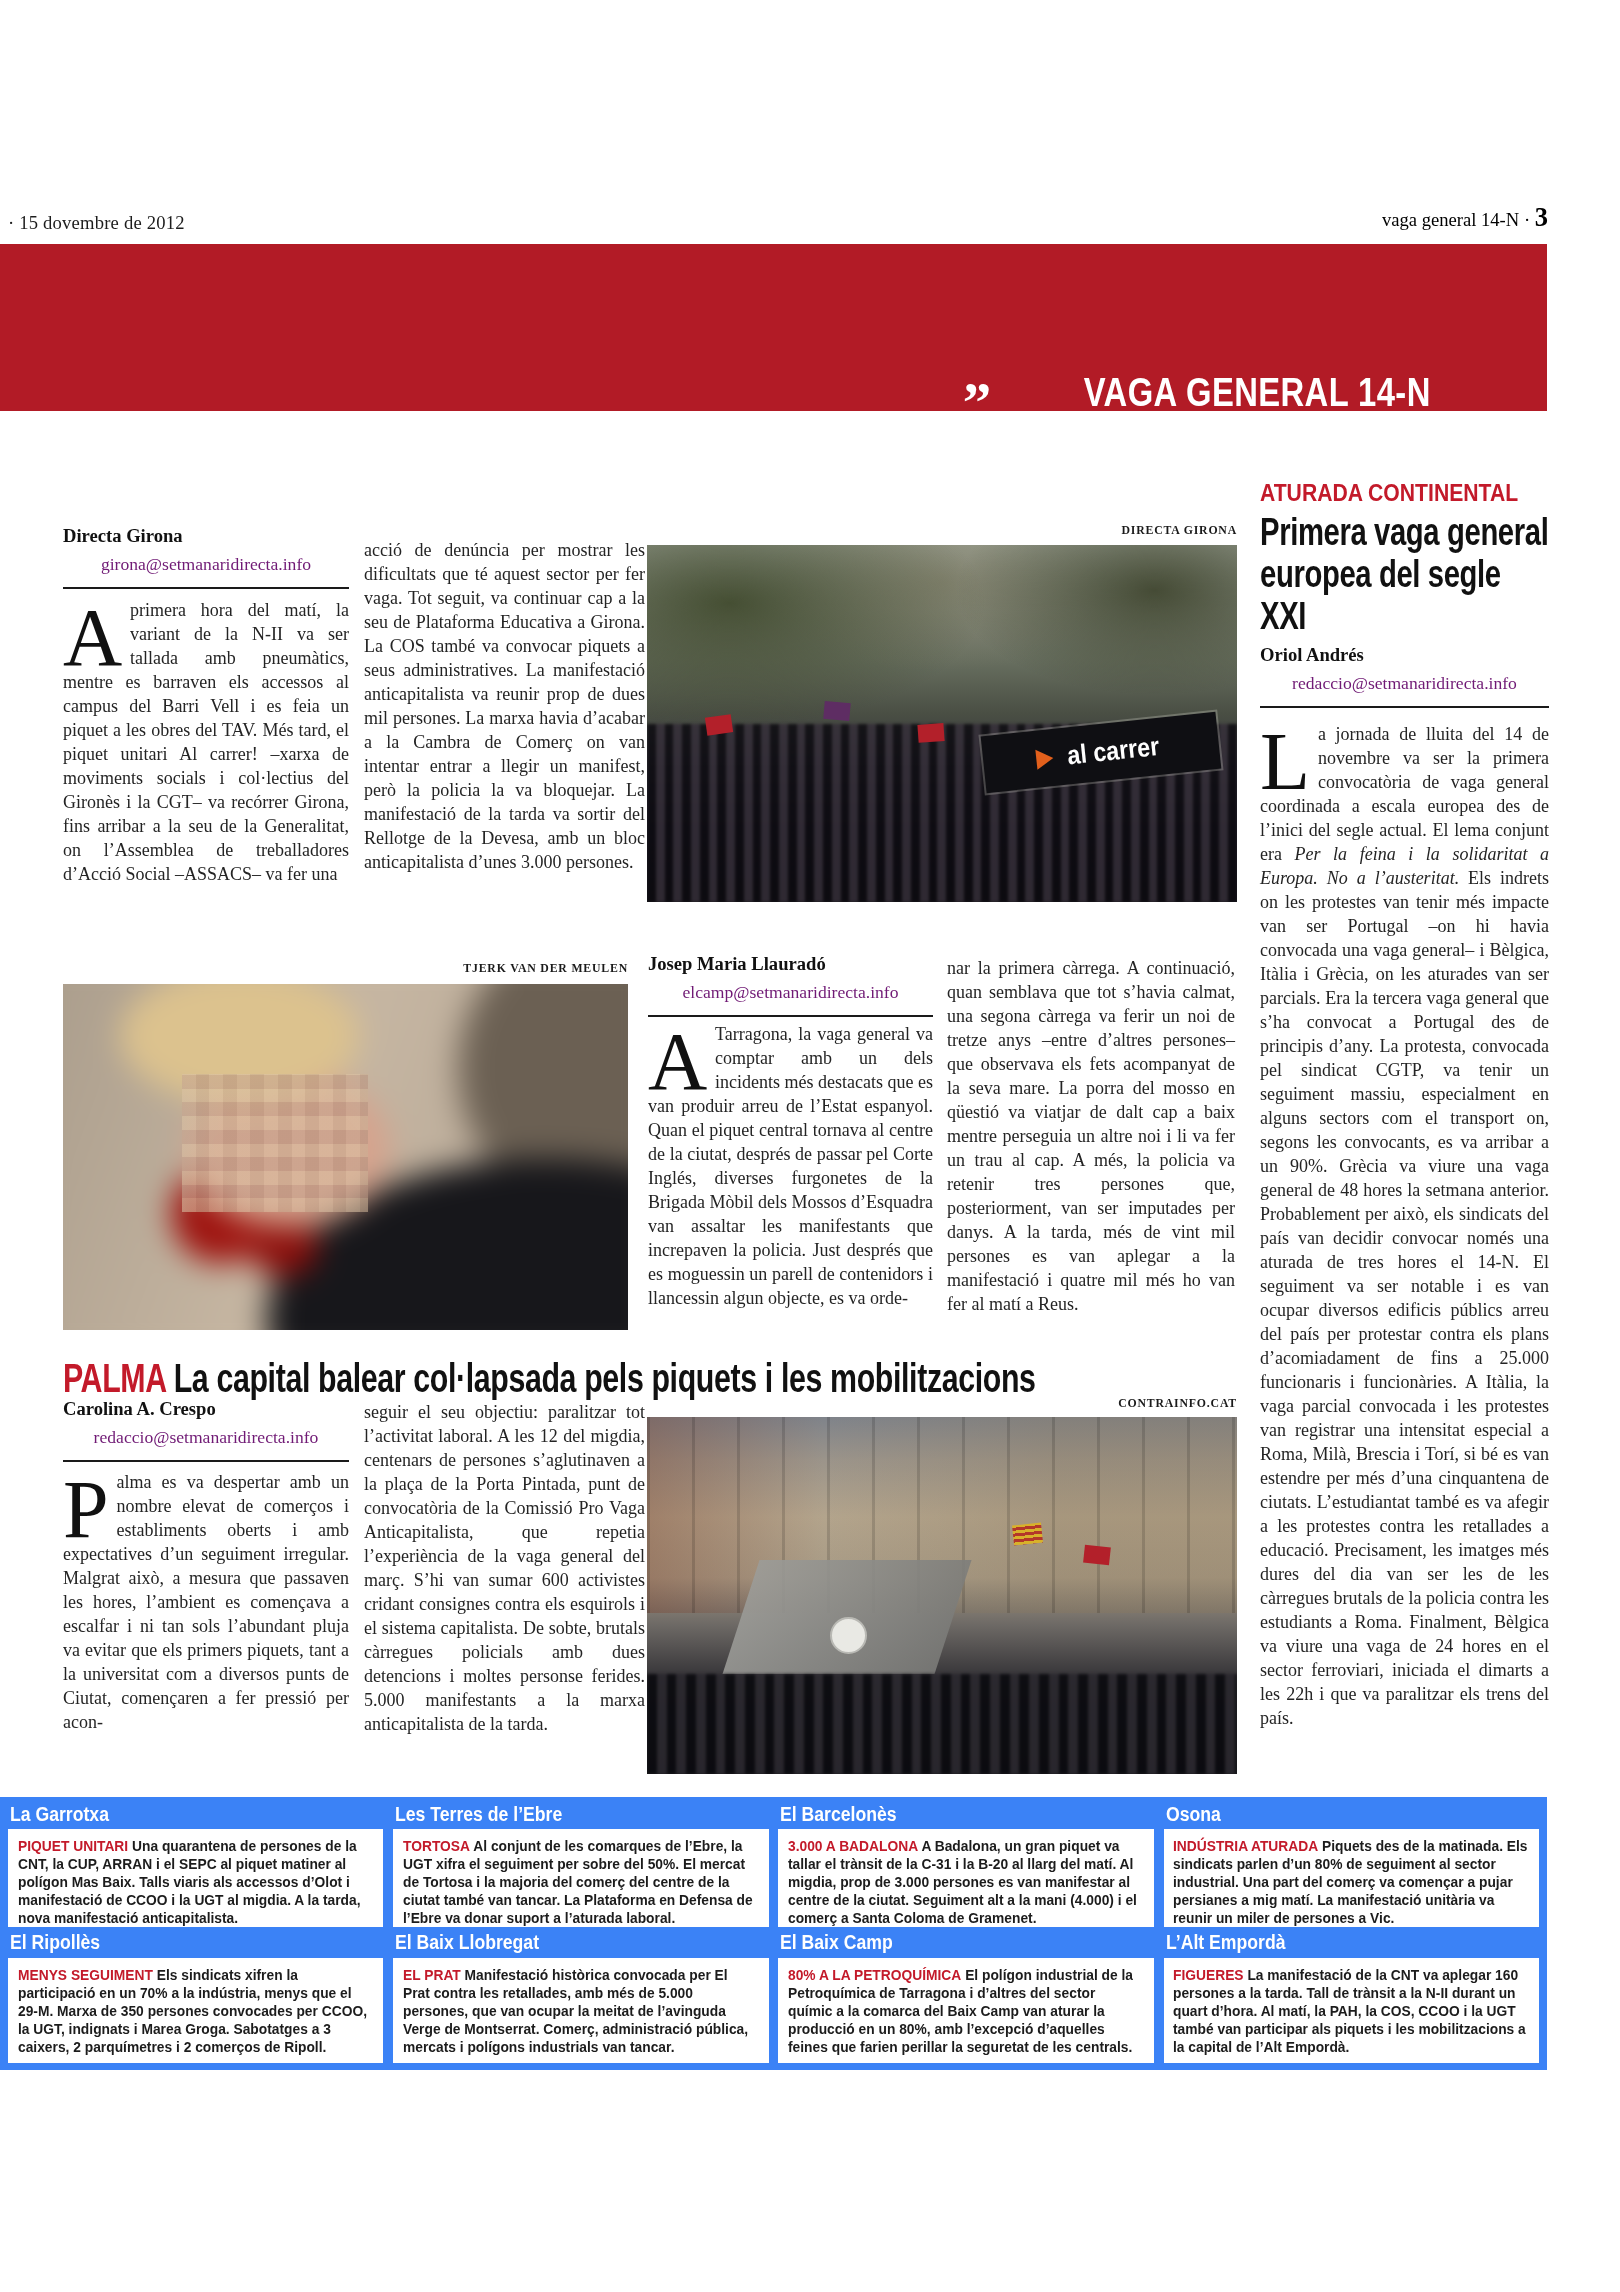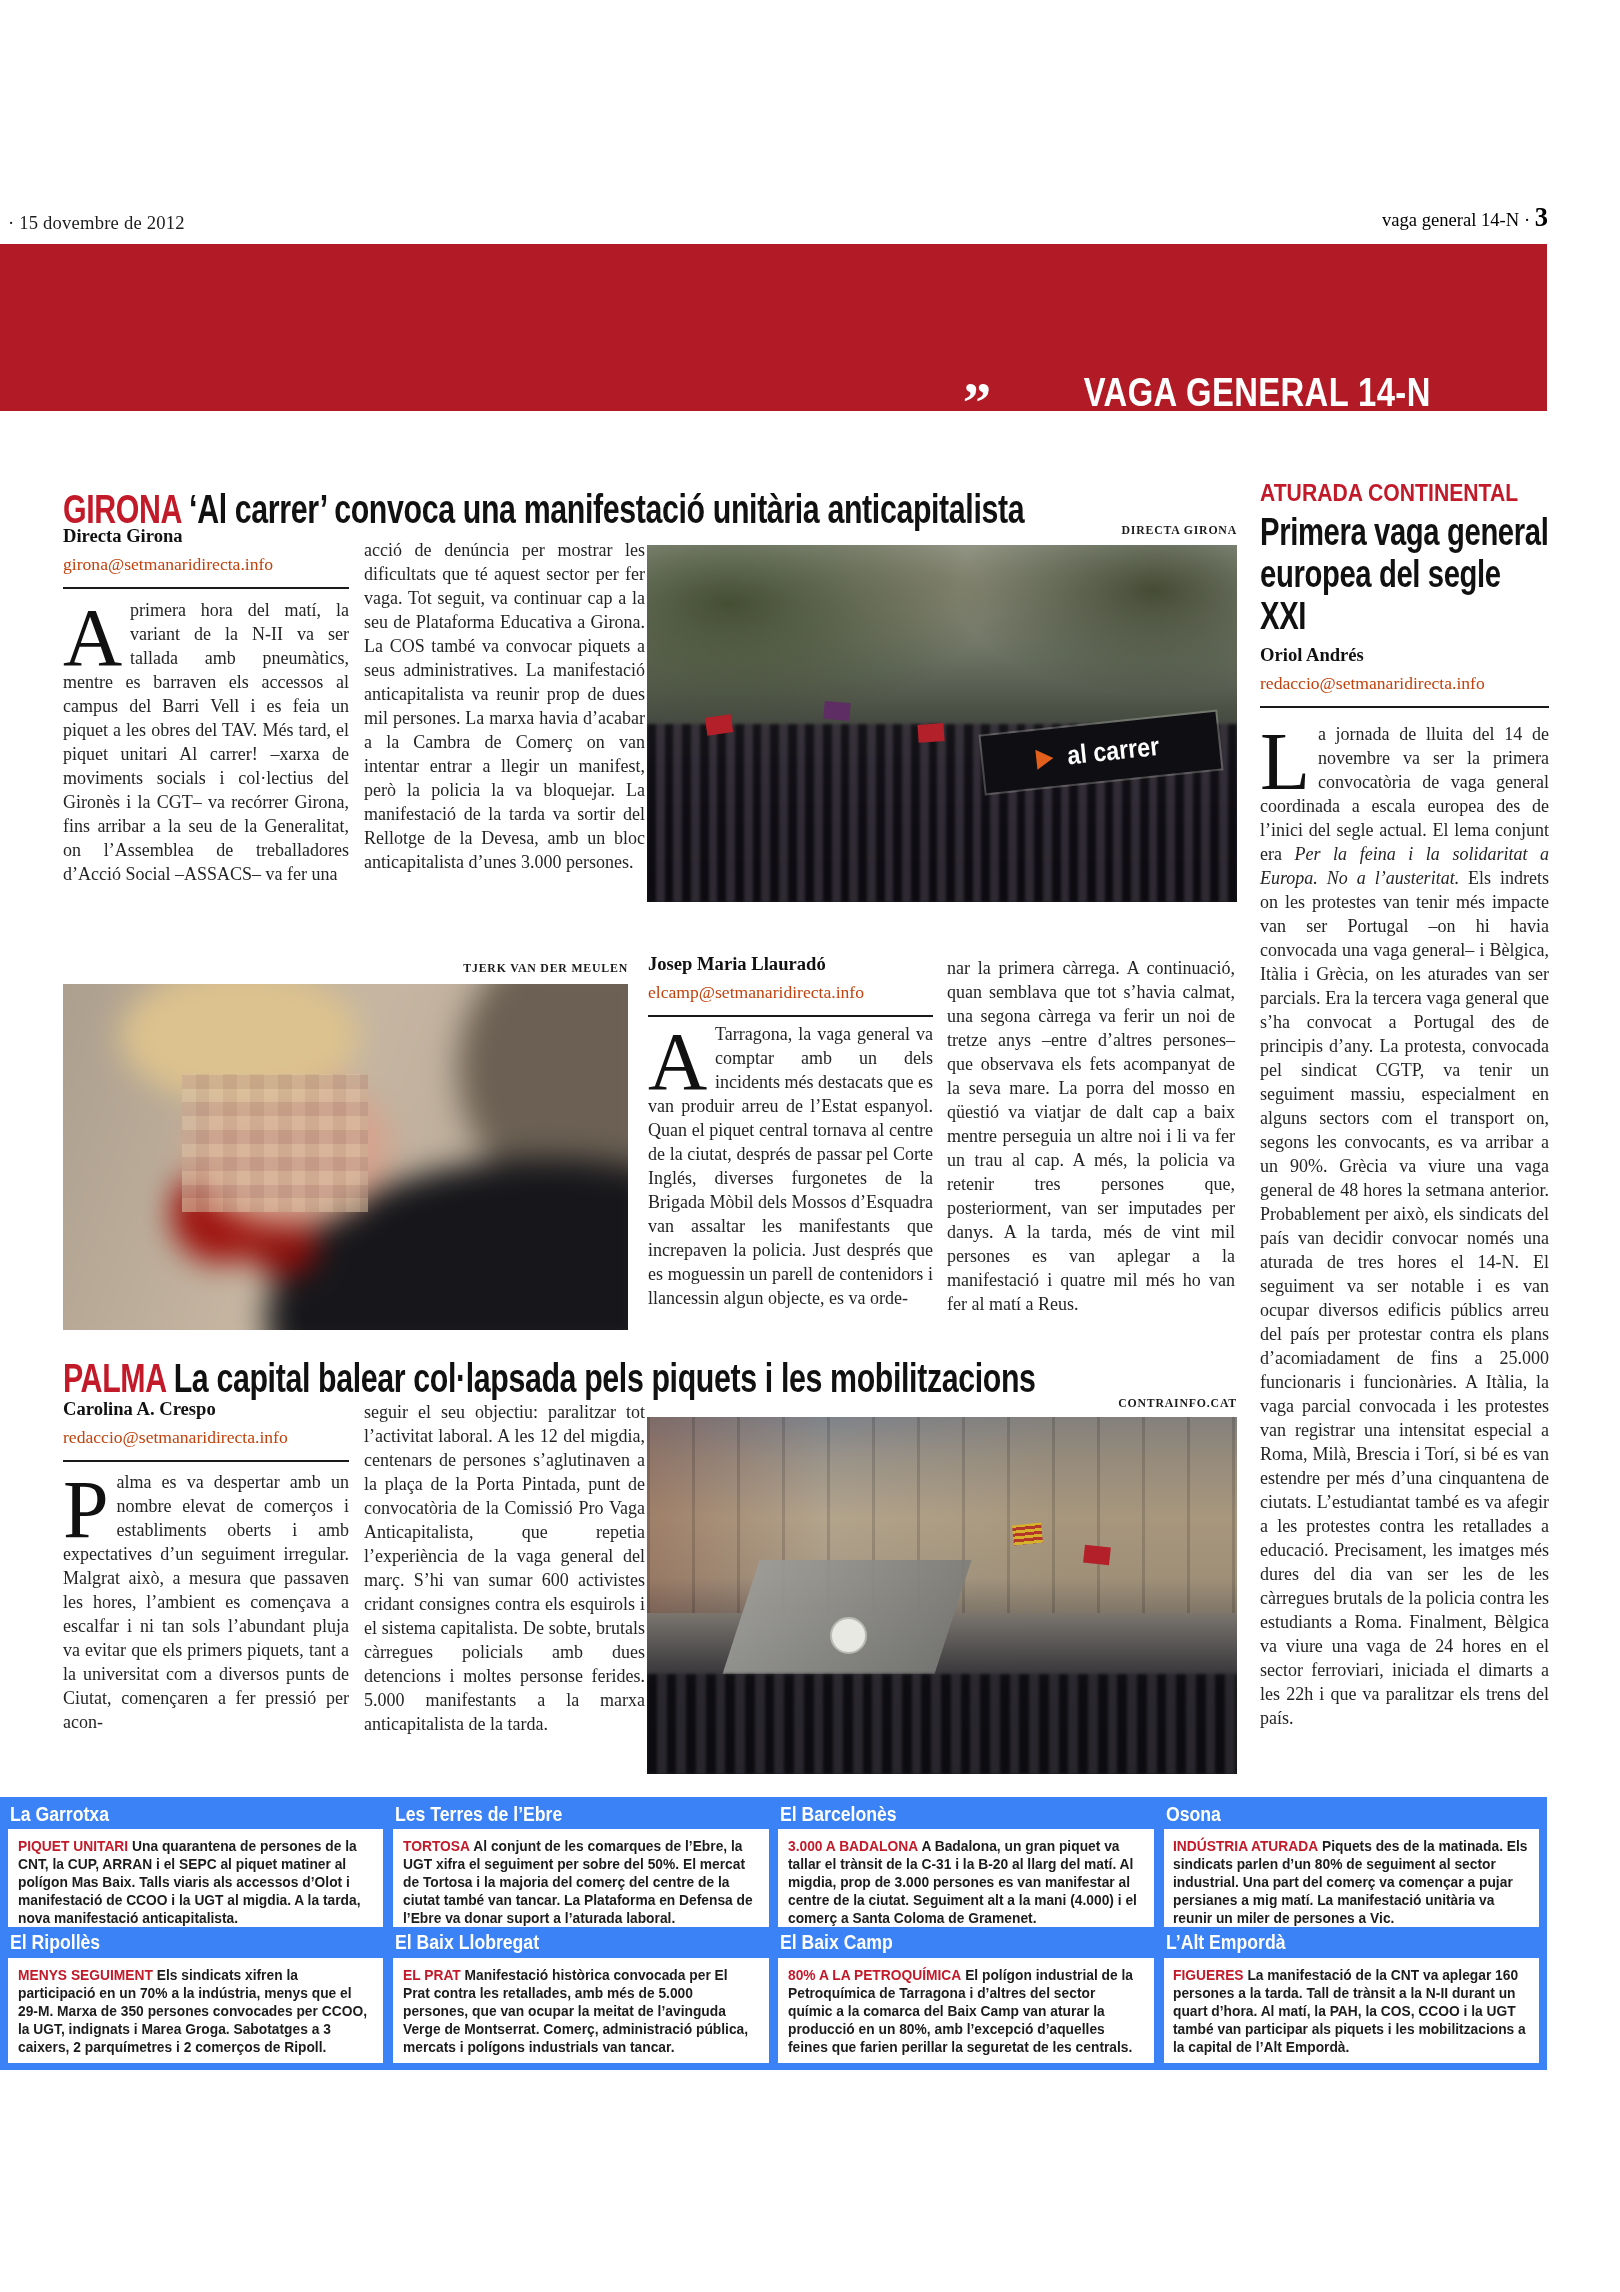--- a/index.html
+++ b/index.html
@@ -23,21 +23,21 @@
   
   .headline{white-space:nowrap;font-family:"Liberation Sans",sans-serif;font-weight:700;}
   .headline .cond1{display:inline-block;transform:scaleX(.74);transform-origin:0 50%;
                    letter-spacing:-0.5px;white-space:nowrap;}
   .h-main{font-size:41px;color:#111;}
   .red{color:#c31a2a;}
 
   
   .byline{border-bottom:2px solid #1a1a1a;padding-bottom:12.7px;}
   .byline .name{font:700 18.6px/1.1 "Liberation Serif",serif;color:#111;}
-  .byline .mail{font:17.6px/1.1 "Liberation Serif",serif;color:#c2410c;margin-top:8.8px;}
+  .byline .mail{font:17.6px/1.1 "Liberation Serif",serif;color:#701a75;margin-top:8.8px;text-align:center;}
 
   
   .bodytext{font:18px/24px "Liberation Serif",serif;color:#242424;text-align:justify;}
   .dropcap{float:left;font:400 82px/63px "Liberation Serif",serif;color:#111;padding:7.8px 7.8px 0 0;}
   .lema{font-style:italic;}
 
   
   .credit{font:600 11.8px/1 "Liberation Serif",serif;letter-spacing:0.8px;color:#1b1b1b;text-align:right;}
 
   
@@ -116,23 +116,20 @@
     <span>vaga general 14-N ·</span>
     <span class="pageno">3</span>
   </div>
 
   <div class="abs banner">
     <div class="banner-title">
       <span class="banner-quote">”</span><span class="banner-text">VAGA GENERAL 14-N</span>
     </div>
   </div>
 
-  <div class="abs headline h-main" style="left:63px;top:486px;">
-    <span class="cond1"><span class="red">GIRONA</span> <span>‘Al carrer’ convoca una manifestació unitària anticapitalista</span></span>
-  </div>
   <div class="abs credit" style="left:647px;top:525px;width:590px;">DIRECTA GIRONA</div>
   <div class="abs photo girona-photo" style="left:647px;top:545px;width:590px;height:357px;">
     <div class="gp-trees"></div>
     <div class="gp-crowd"></div>
     <div class="flag" style="left:10%;top:48%;background:#b3202a;transform:rotate(-8deg);"></div>
     <div class="flag" style="left:30%;top:44%;background:#5e2d63;transform:rotate(5deg);"></div>
     <div class="flag" style="left:46%;top:50%;background:#b3202a;transform:rotate(-4deg);"></div>
     <div class="gp-banner">
       <span class="gp-arrow"></span>
       <span class="gp-banner-txt">al carrer</span>

